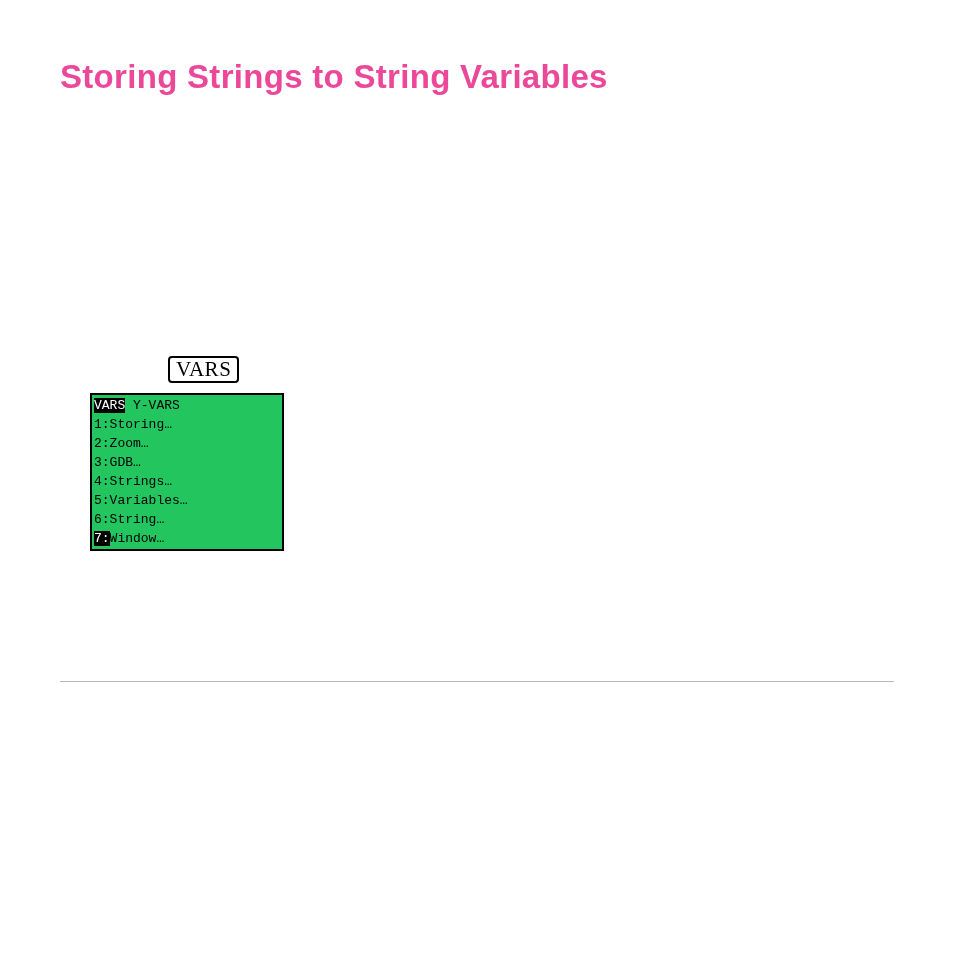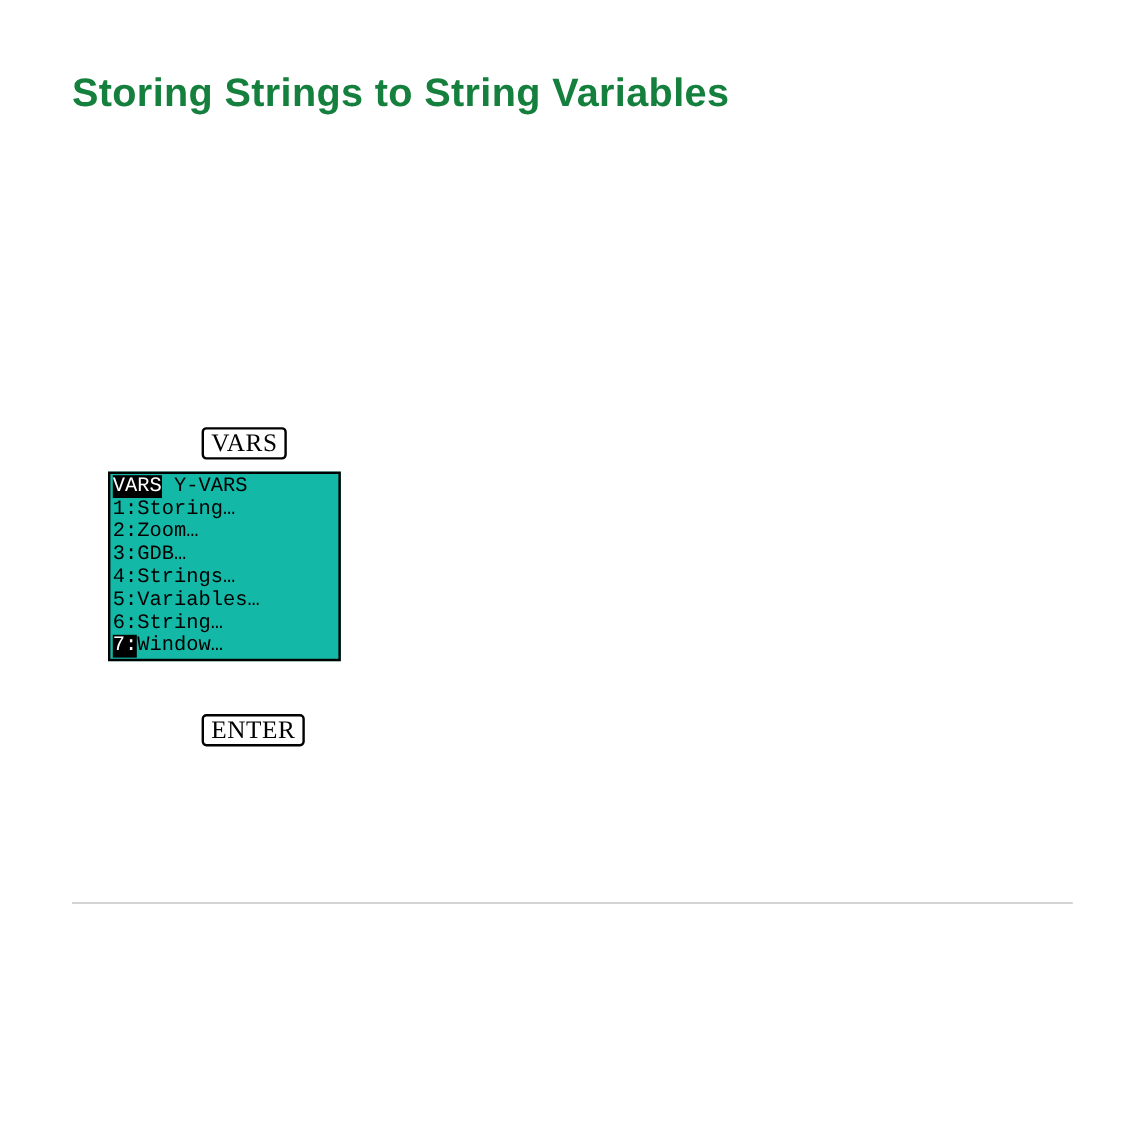--- a/index.html
+++ b/index.html
@@ -9,21 +9,21 @@
     width: 954px;
     height: 954px;
     font-family: Arial, Helvetica, sans-serif;
   }
   .page {
     position: relative;
     padding: 58px 60px 0 60px;
     box-sizing: border-box;
   }
   h1.title {
-    color: #15803d;
+    color: #ec4899;
     font-family: Arial, Helvetica, sans-serif;
     font-weight: 900;
     font-size: 33px;
     letter-spacing: 0.3px;
     margin: 0 0 260px 0;
   }
   .key-label {
     display: inline-block;
     border: 2px solid #000;
     border-radius: 4px;
@@ -34,27 +34,27 @@
     letter-spacing: 0.5px;
   }
   .key-row {
     margin-left: 108px;
     margin-bottom: 10px;
   }
   .screen {
     width: 186px;
     margin-left: 30px;
     border: 2px solid #000;
-    background: #14b8a6;
+    background: #22c55e;
     font-family: "Courier New", monospace;
-    font-size: 17px;
+    font-size: 13px;
     line-height: 19px;
     letter-spacing: 0px;
     padding: 1px 2px 1px 2px;
-    margin-bottom: 44px;
+    margin-bottom: 28px;
   }
   .screen .line { white-space: pre; }
   .inv {
     background: #000;
     color: #fff;
   }
   hr.rule {
     margin: 130px 0 0 0;
     border: none;
     border-top: 1px solid #b9b9b9;
@@ -74,19 +74,16 @@
     <div class="line"><span class="inv">VARS</span><span> Y-VARS</span></div>
     <div class="line">1:Storing…</div>
     <div class="line">2:Zoom…</div>
     <div class="line">3:GDB…</div>
     <div class="line">4:Strings…</div>
     <div class="line">5:Variables…</div>
     <div class="line">6:String…</div>
     <div class="line"><span class="inv">7:</span><span>Window…</span></div>
   </div>
 
-  <div class="key-row">
-    <span class="key-label">ENTER</span>
-  </div>
 
 
   <hr class="rule">
 </div>
 
 </body></html>

